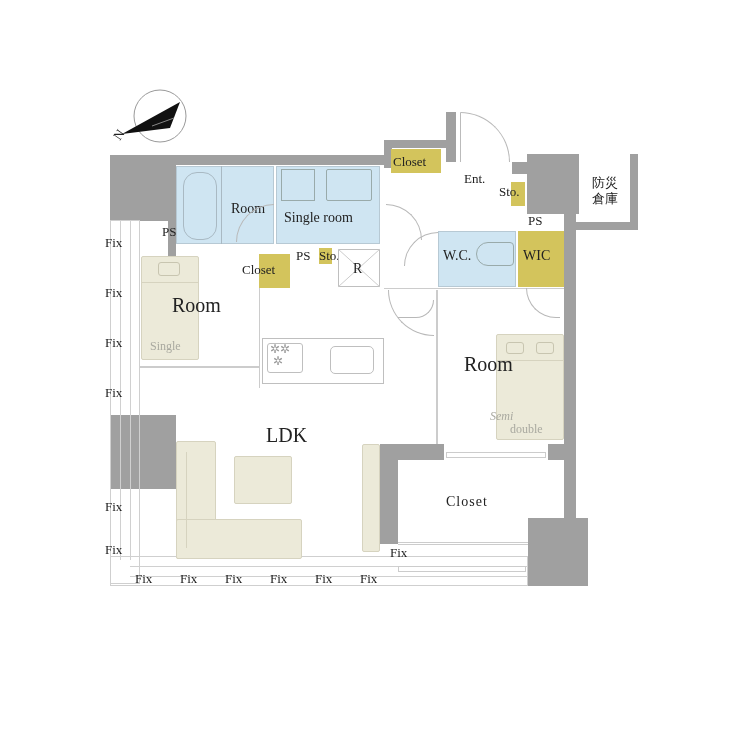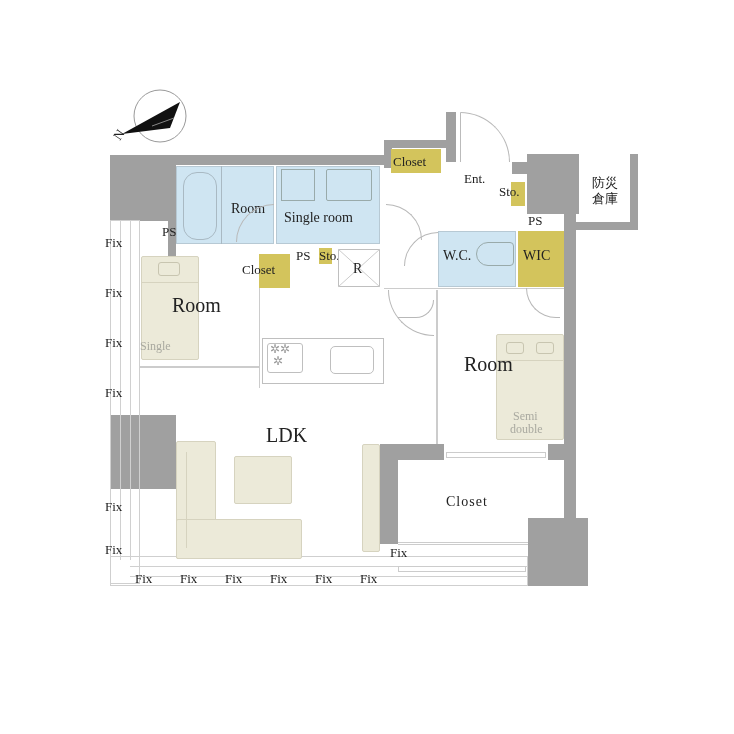--- a/index.html
+++ b/index.html
@@ -115,27 +115,27 @@
 <div class="door-arc" style="left:398px;top:300px;width:36px;height:18px;border-radius:0 0 36px 0;border-top:none;border-left:none;"></div>
 
 <div class="abs thin" style="left:262px;top:338px;width:122px;height:46px;"></div>
 <div class="abs thin" style="left:267px;top:343px;width:36px;height:30px;border-radius:3px;"></div>
 <span class="lbl" style="left:270px;top:343px;font-size:12px;color:#999;">✲✲<br>&nbsp;✲</span>
 <div class="abs thin" style="left:330px;top:346px;width:44px;height:28px;border-radius:5px;"></div>
 
 <div class="abs cream" style="left:141px;top:256px;width:58px;height:104px;"></div>
 <div class="abs" style="left:158px;top:262px;width:22px;height:14px;border:1px solid #c8c5b0;border-radius:3px;"></div>
 <div class="abs" style="left:141px;top:282px;width:58px;height:1px;background:#d6d3bf;"></div>
-<span class="lbl lbl-furn" style="left:140px;top:340px;">Single</span>
+<span class="lbl lbl-furn" style="left:150px;top:340px;">Single</span>
 
 <div class="abs cream" style="left:496px;top:334px;width:68px;height:106px;"></div>
 <div class="abs" style="left:506px;top:342px;width:18px;height:12px;border:1px solid #c8c5b0;border-radius:3px;"></div>
 <div class="abs" style="left:536px;top:342px;width:18px;height:12px;border:1px solid #c8c5b0;border-radius:3px;"></div>
 <div class="abs" style="left:496px;top:360px;width:68px;height:1px;background:#d6d3bf;"></div>
-<span class="lbl lbl-furn" style="left:513px;top:410px;">Semi</span>
+<span class="lbl lbl-furn" style="left:490px;top:410px;font-style:italic;">Semi</span>
 <span class="lbl lbl-furn" style="left:510px;top:423px;">double</span>
 
 <div class="abs cream" style="left:176px;top:441px;width:40px;height:118px;"></div>
 <div class="abs cream" style="left:176px;top:519px;width:126px;height:40px;"></div>
 <div class="abs" style="left:186px;top:452px;width:106px;height:96px;border-left:1px solid #d6d3bf;"></div>
 <div class="abs cream" style="left:234px;top:456px;width:58px;height:48px;"></div>
 <div class="abs cream" style="left:362px;top:444px;width:18px;height:108px;"></div>
 
 <span class="lbl lbl-lg" style="left:172px;top:295px;">Room</span>
 <span class="lbl lbl-lg" style="left:464px;top:354px;">Room</span>

